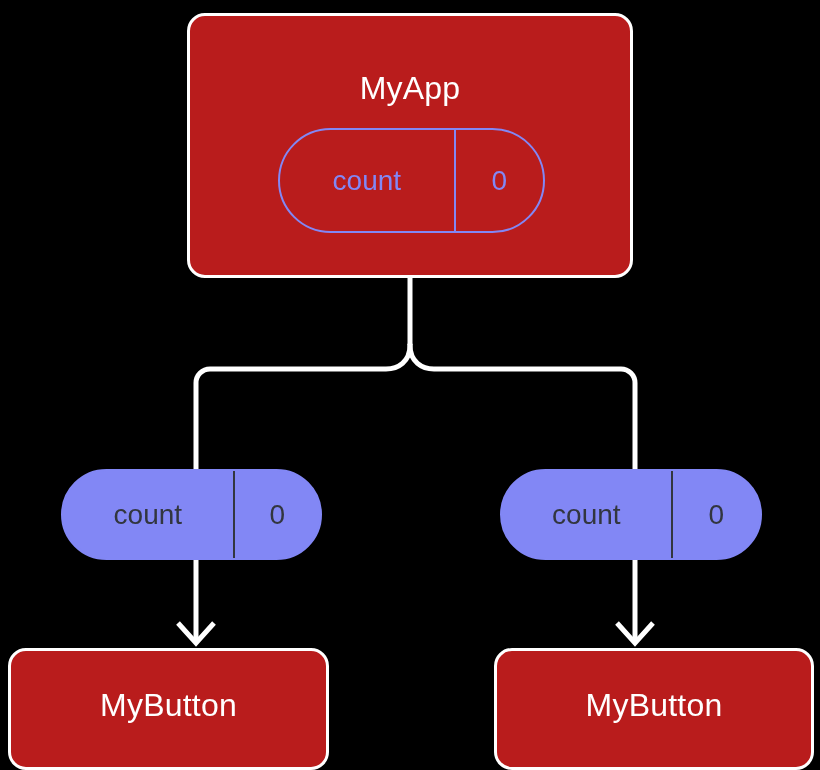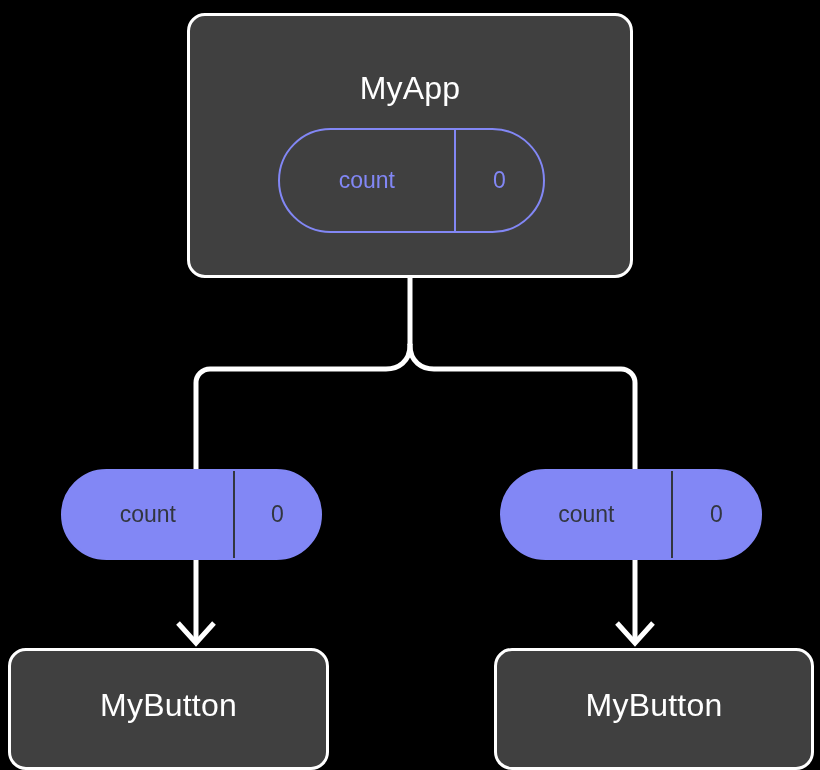--- a/index.html
+++ b/index.html
@@ -21,21 +21,21 @@
     top: 0;
     width: 820px;
     height: 770px;
     pointer-events: none;
   }
 
   
   .component-box {
     position: absolute;
     box-sizing: border-box;
-    background: #404040;
+    background: #b91c1c;
     border: 3px solid #ffffff;
     border-radius: 18px;
   }
   .component-title {
     position: absolute;
     left: 0;
     right: 0;
     text-align: center;
     color: #ffffff;
     font-size: 32px;
@@ -76,21 +76,21 @@
     display: flex;
     align-items: stretch;
     border-radius: 999px;
     overflow: hidden;
   }
   .state-pill .pill-name,
   .state-pill .pill-value {
     display: flex;
     align-items: center;
     justify-content: center;
-    font-size: 23px;
+    font-size: 28px;
     font-weight: 400;
     white-space: nowrap;
   }
 
   
   .state-pill.outlined {
     border: 2px solid #8287f5;
     background: transparent;
   }
   .state-pill.outlined .pill-name,

